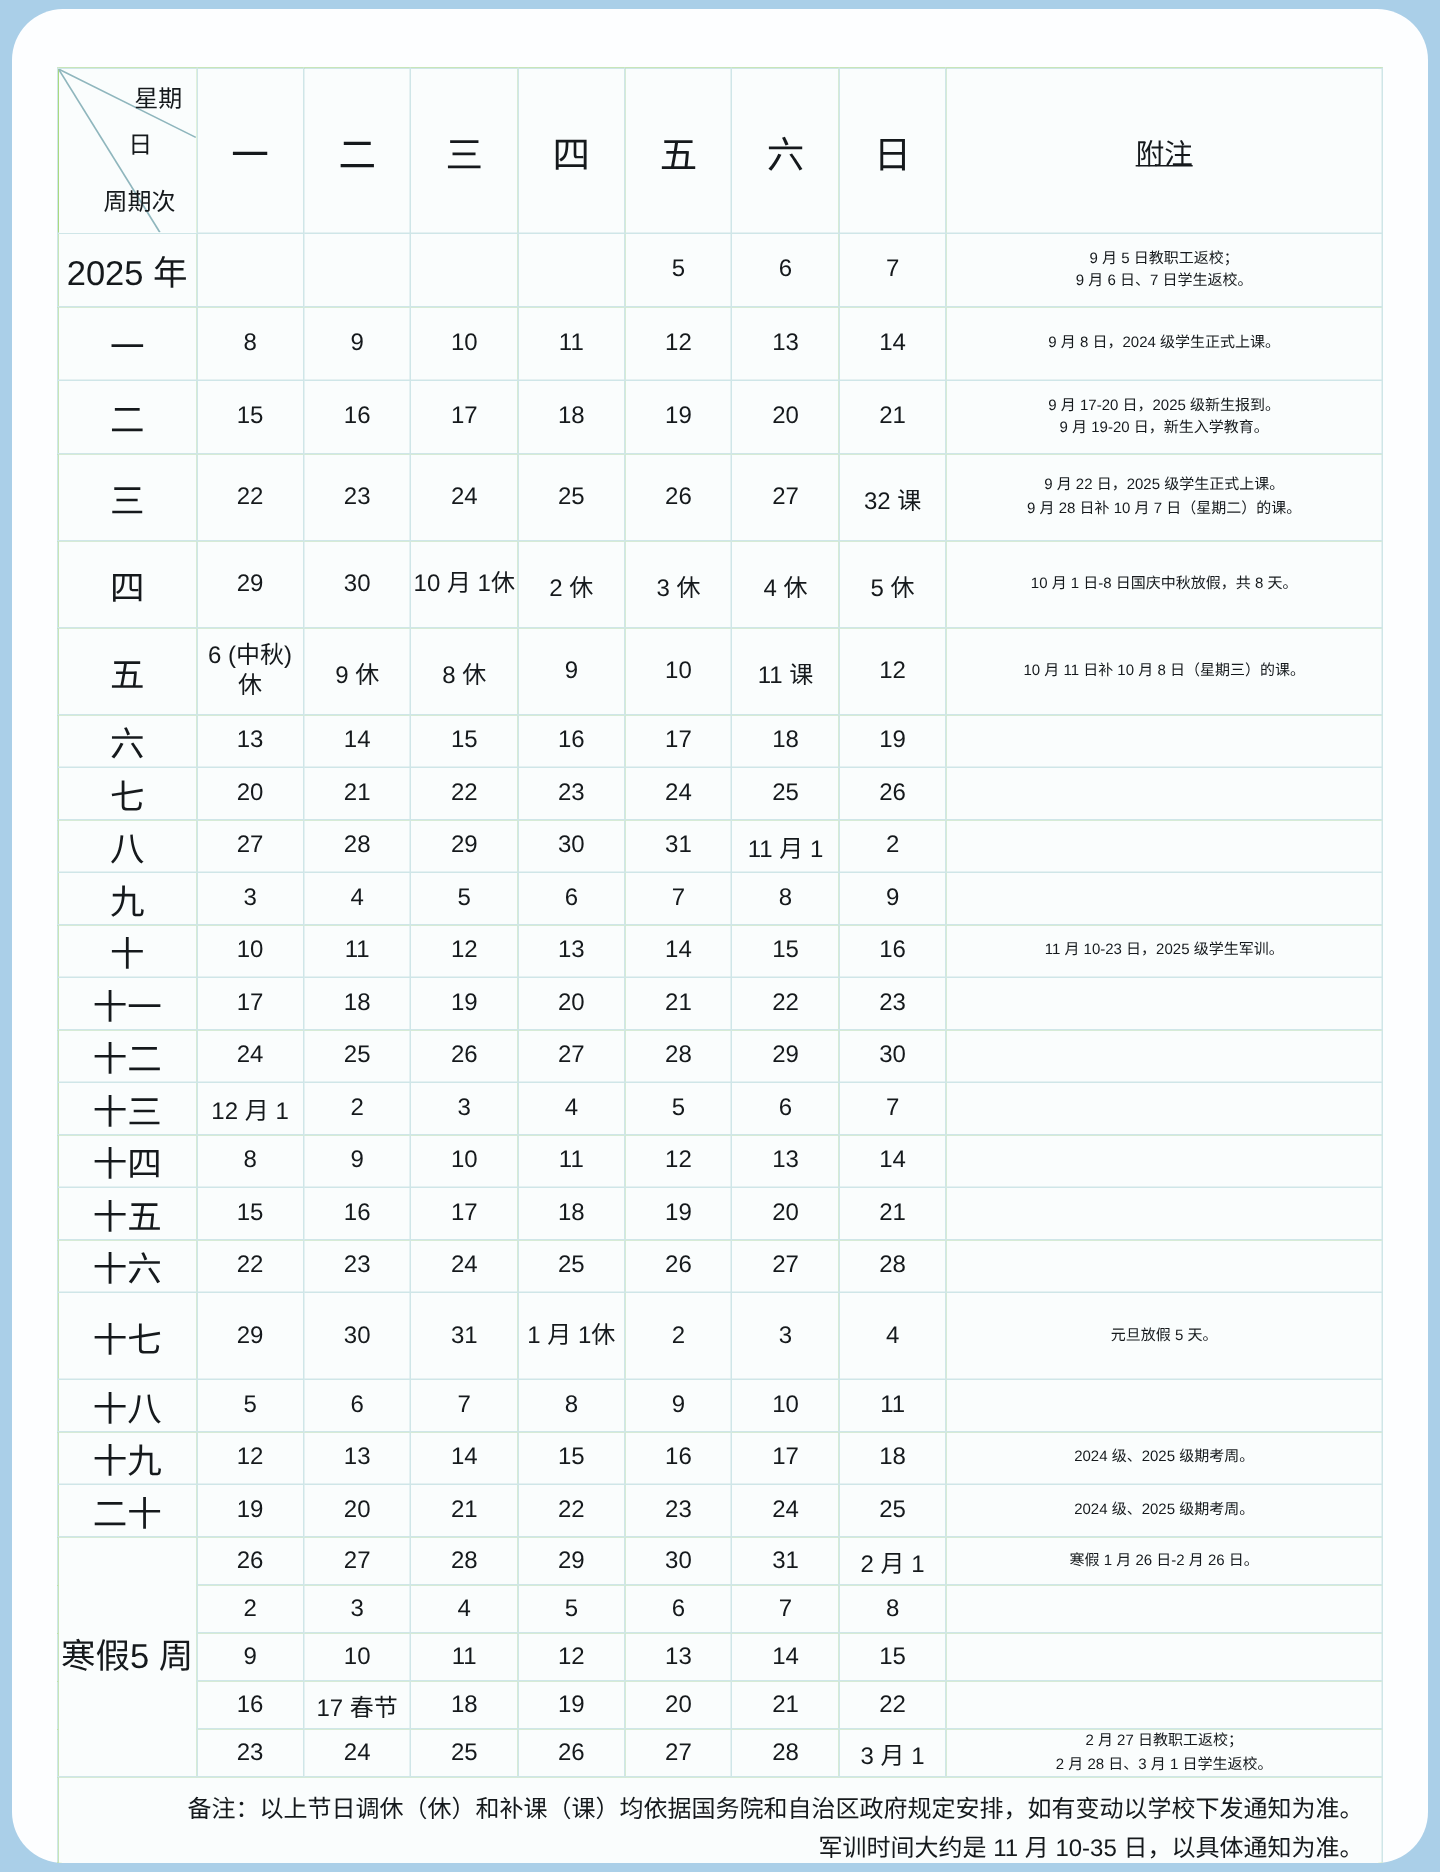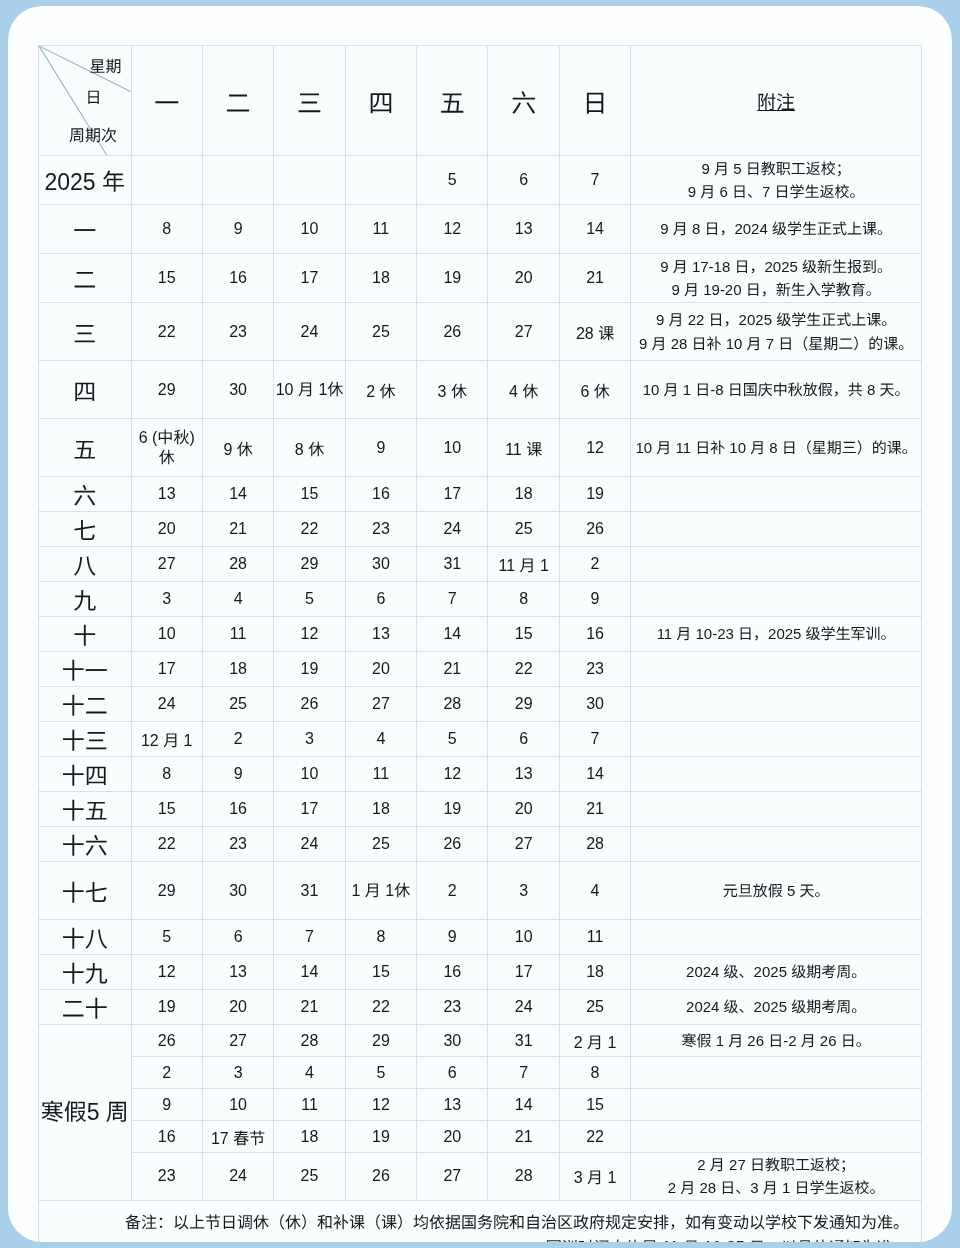--- a/index.html
+++ b/index.html
@@ -73,21 +73,21 @@
   .lbl-day     { right: 29px; top: 44px; }
   .lbl-cycle   { left: 6px;   bottom: 11px; margin-left: 24px; }
 
   .dow-head { font-size: 25px; }
   .note-head { font-size: 19px; text-decoration: underline; }
 
   
   td.wk-label { font-size: 23px; }
   td.daycell  { font-size: 16px; }
   td.notecell {
-    font-size: 15px;
+    font-size: 10px;
     text-align: left;
     padding: 0 10px;
     line-height: 1.55;
   }
   td.notecell .nl { display: block; }
 
   tr.r-tall td   { height: 49px; }
   tr.r-xtall td  { height: 58px; }
   tr.r-short td  { height: 32px; }
 
@@ -173,47 +173,47 @@
           <tr class="r-tall">
             <td class="wk-label">二</td>
             <td class="daycell">15</td>
             <td class="daycell">16</td>
             <td class="daycell">17</td>
             <td class="daycell">18</td>
             <td class="daycell">19</td>
             <td class="daycell">20</td>
             <td class="daycell">21</td>
             <td class="notecell">
-              <span class="nl">9 月 17-18 日，2025 级新生报到。</span>
+              <span class="nl">9 月 17-20 日，2025 级新生报到。</span>
               <span class="nl">9 月 19-20 日，新生入学教育。</span>
             </td>
           </tr>
           <tr class="r-xtall">
             <td class="wk-label">三</td>
             <td class="daycell">22</td>
             <td class="daycell">23</td>
             <td class="daycell">24</td>
             <td class="daycell">25</td>
             <td class="daycell">26</td>
             <td class="daycell">27</td>
-            <td class="daycell">28 课</td>
+            <td class="daycell">32 课</td>
             <td class="notecell">
               <span class="nl">9 月 22 日，2025 级学生正式上课。</span>
               <span class="nl">9 月 28 日补 10 月 7 日（星期二）的课。</span>
             </td>
           </tr>
           <tr class="r-xtall">
             <td class="wk-label">四</td>
             <td class="daycell">29</td>
             <td class="daycell">30</td>
             <td class="daycell red dual"><span class="nl">10 月 1</span><span class="nl">休</span></td>
             <td class="daycell red">2 休</td>
             <td class="daycell red">3 休</td>
             <td class="daycell red">4 休</td>
-            <td class="daycell red">6 休</td>
+            <td class="daycell red">5 休</td>
             <td class="notecell">
               <span class="nl">10 月 1 日-8 日国庆中秋放假，共 8 天。</span>
             </td>
           </tr>
           <tr class="r-xtall">
             <td class="wk-label">五</td>
             <td class="daycell red dual"><span class="nl">6 (中</span><span class="nl">秋) 休</span></td>
             <td class="daycell red">9 休</td>
             <td class="daycell red">8 休</td>
             <td class="daycell">9</td>

